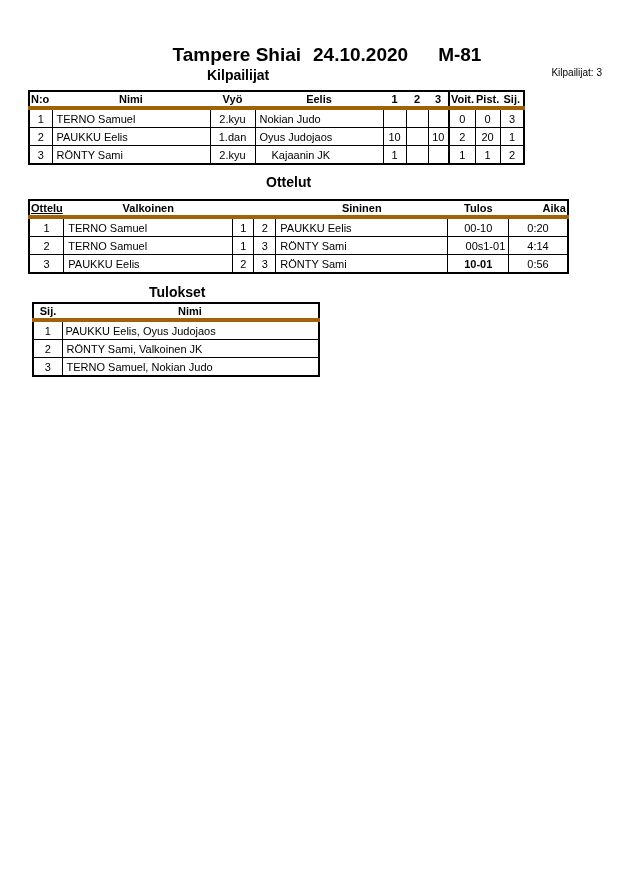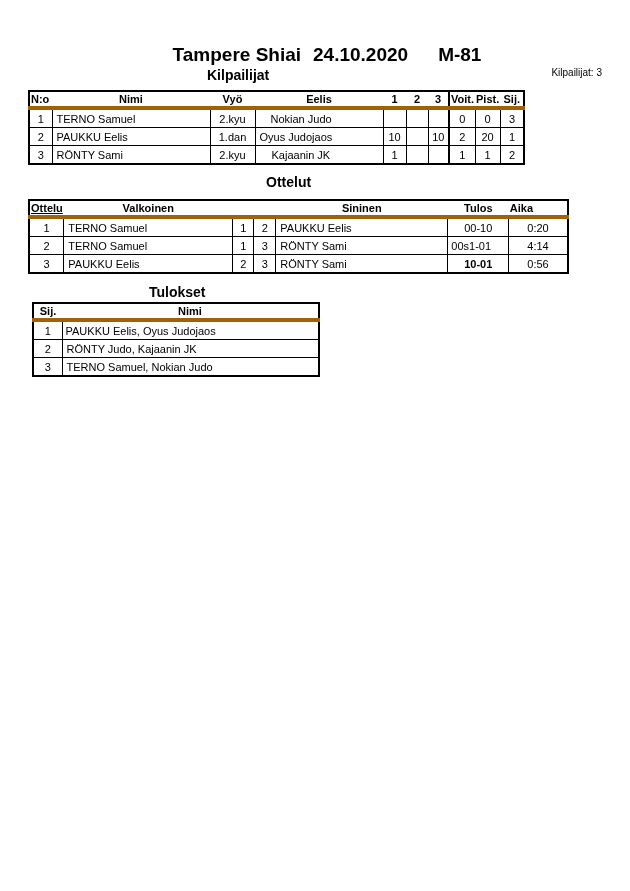--- a/index.html
+++ b/index.html
@@ -91,21 +91,21 @@
           <th class="thick-l" style="text-align: center;">Voit.</th>
           <th style="text-align: center;">Pist.</th>
           <th style="text-align: center;">Sij.</th>
         </tr>
       </thead>
       <tbody>
         <tr>
           <td style="text-align: center;">1</td>
           <td style="text-align: left; padding-left: 4px;">TERNO Samuel</td>
           <td style="text-align: center;">2.kyu</td>
-          <td style="text-align: left; padding-left: 15px;">Nokian Judo</td>
+          <td style="text-align: left; padding-left: 4px;">Nokian Judo</td>
           <td style="text-align: center;"></td>
           <td style="text-align: center;"></td>
           <td style="text-align: center;"></td>
           <td class="thick-l" style="text-align: center;">0</td>
           <td style="text-align: center;">0</td>
           <td style="text-align: center;">3</td>
         </tr>
         <tr>
           <td style="text-align: center;">2</td>
           <td style="text-align: left; padding-left: 4px;">PAUKKU Eelis</td>
@@ -146,40 +146,40 @@
         <col style="width: 59px;">
       </colgroup>
       <thead>
         <tr>
           <th style="text-align: left; text-decoration: underline;">Ottelu</th>
           <th style="text-align: center;">Valkoinen</th>
           <th style="text-align: center;"></th>
           <th style="text-align: center;"></th>
           <th style="text-align: center;">Sininen</th>
           <th style="text-align: center;">Tulos</th>
-          <th style="text-align: left;">Aika</th>
+          <th style="text-align: right;">Aika</th>
         </tr>
       </thead>
       <tbody>
         <tr>
           <td style="text-align: center;">1</td>
           <td style="text-align: left; padding-left: 4px;">TERNO Samuel</td>
           <td style="text-align: center;">1</td>
           <td style="text-align: center;">2</td>
           <td style="text-align: left; padding-left: 4px;">PAUKKU Eelis</td>
           <td style="text-align: center;">00-10</td>
           <td style="text-align: center;">0:20</td>
         </tr>
         <tr>
           <td style="text-align: center;">2</td>
           <td style="text-align: left; padding-left: 4px;">TERNO Samuel</td>
           <td style="text-align: center;">1</td>
           <td style="text-align: center;">3</td>
           <td style="text-align: left; padding-left: 4px;">RÖNTY Sami</td>
-          <td style="text-align: left;">00s1-01</td>
+          <td style="text-align: right;">00s1-01</td>
           <td style="text-align: center;">4:14</td>
         </tr>
         <tr>
           <td style="text-align: center;">3</td>
           <td style="text-align: left; padding-left: 4px;">PAUKKU Eelis</td>
           <td style="text-align: center;">2</td>
           <td style="text-align: center;">3</td>
           <td style="text-align: left; padding-left: 4px;">RÖNTY Sami</td>
           <td style="text-align: center; font-weight: bold;">10-01</td>
           <td style="text-align: center;">0:56</td>
@@ -200,21 +200,21 @@
           <th style="text-align: center;">Nimi</th>
         </tr>
       </thead>
       <tbody>
         <tr>
           <td style="text-align: center;">1</td>
           <td style="text-align: left; ">PAUKKU Eelis, Oyus Judojaos</td>
         </tr>
         <tr>
           <td style="text-align: center;">2</td>
-          <td style="text-align: left; padding-left: 4px;">RÖNTY Judo, Kajaanin JK</td>
+          <td style="text-align: left; padding-left: 4px;">RÖNTY Sami, Valkoinen JK</td>
         </tr>
         <tr>
           <td style="text-align: center;">3</td>
           <td style="text-align: left; padding-left: 4px;">TERNO Samuel, Nokian Judo</td>
         </tr>
       </tbody>
     </table>
 
 </div>
 

